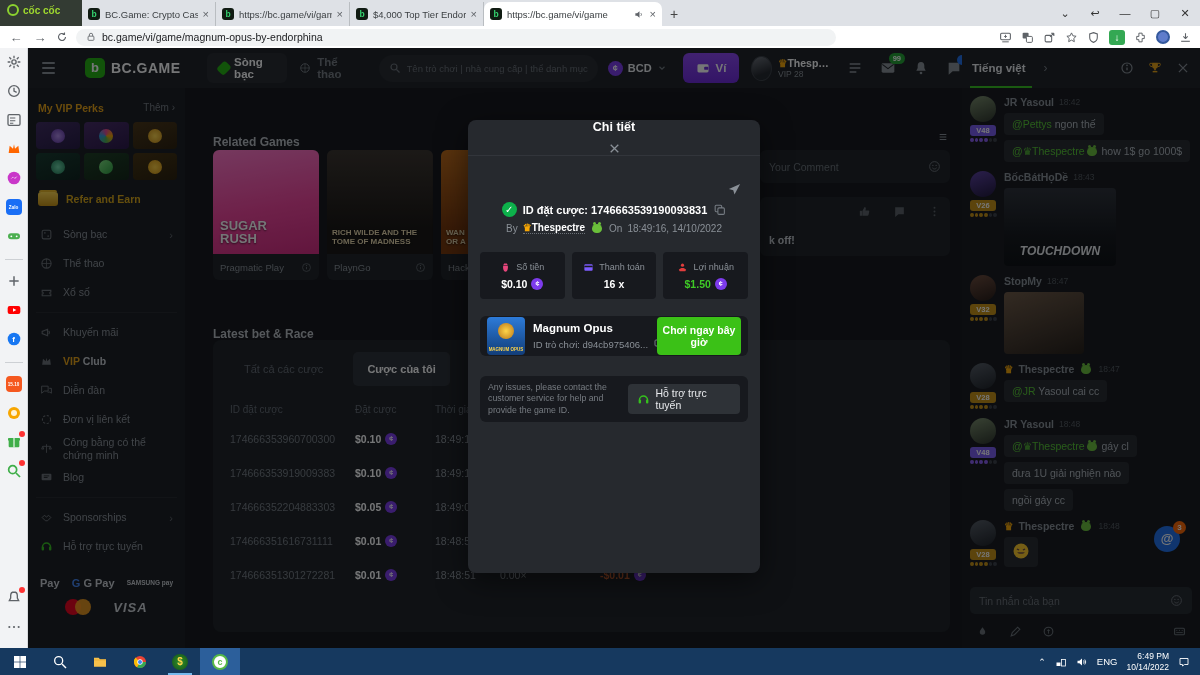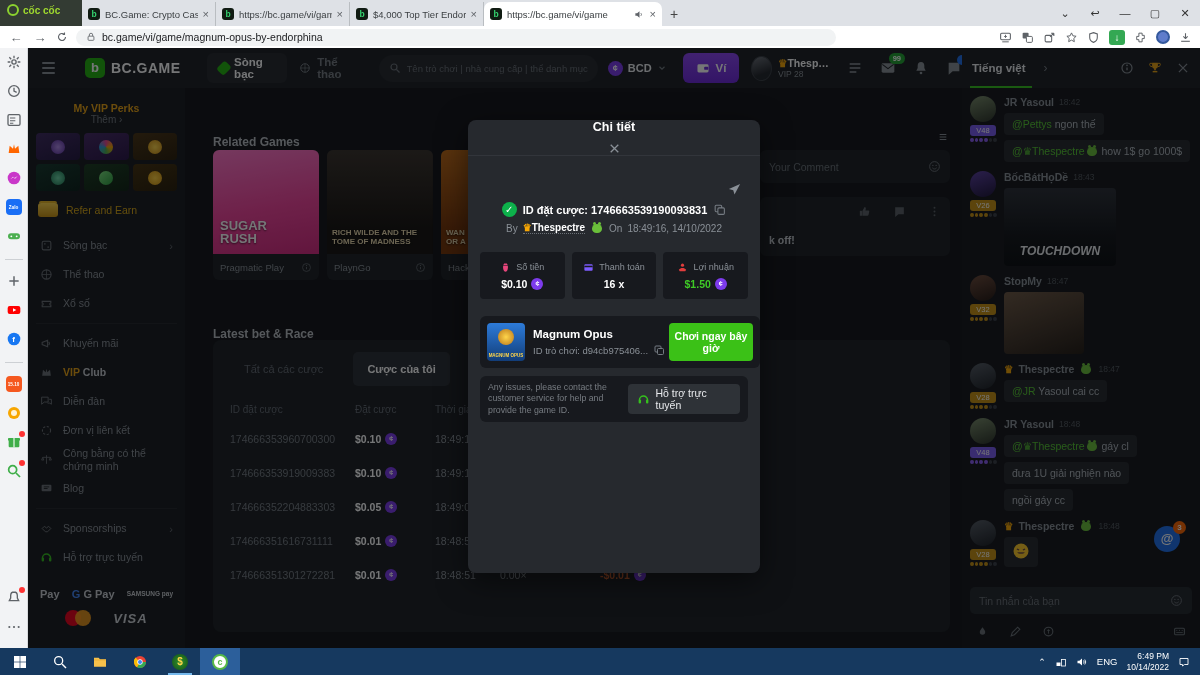--- a/index.html
+++ b/index.html
@@ -66,29 +66,29 @@
   .ublock { margin-left:6px; width:52px; }
   .ublock .un { color:#fff; font-size:10.5px; font-weight:bold; white-space:nowrap; overflow:hidden; text-overflow:ellipsis; }
   .ublock .un .cr { color:#f7a604; }
   .ublock .uv { color:#8a9097; font-size:8.5px; }
   .hico { width:16px; height:16px; color:#8a9097; position:relative; margin-left:17px; }
   .hico .badge { position:absolute; top:-7px; right:-9px; background:#23a331; color:#fff; font-size:7.5px; font-weight:bold; border-radius:7px; padding:1px 4px; }
   .hico .bdot { position:absolute; top:-5px; right:-5px; width:10px; height:10px; background:#1f6feb; border-radius:50%; }
 
   
   .bc-sidebar { position:absolute; left:0; top:40px; width:157px; bottom:0; background:#1a1c20; padding:14px 8px 0; }
-  .perks-head { display:flex; justify-content:space-between; align-items:center; padding:0 2px;flex-direction:column; }
+  .perks-head { display:flex; justify-content:space-between; padding:0 2px; }
   .perks-head .pt { color:#e9a213; font-size:10.5px; font-weight:bold; }
   .perks-head .pm { color:#757b82; font-size:10px; }
   .perks-grid { display:grid; grid-template-columns:repeat(3,1fr); gap:4px; margin-top:8px; }
   .perk { height:27px; border-radius:4px; display:flex; align-items:center; justify-content:center; }
   .perk .pi { width:14px; height:14px; border-radius:50%; }
   .refer { display:flex; align-items:center; gap:8px; margin:12px 2px 0; }
   .refer .ric { width:20px; height:14px; background:linear-gradient(180deg,#ffd54a,#c79112); border-radius:3px; box-shadow:0 -3px 0 -1px #e9b525; }
-  .refer .rt { color:#d9a614; font-size:10.5px; font-weight:normal; }
+  .refer .rt { color:#d9a614; font-size:10.5px; font-weight:bold; }
   .menu { margin-top:14px; }
   .mi { display:flex; align-items:center; gap:10px; height:29px; padding:0 4px; color:#8a9097; font-size:10.5px; }
   .mi .ico { width:13px; height:13px; color:#6b7075; }
   .mi .lbl { flex:1; line-height:1.15; }
   .mi .chev { color:#5b6066; font-size:11px; }
   .mi.gold .lbl b { color:#e9a213; }
   .mi .lbl b { font-weight:bold; color:#c7cbd0; }
   .mi.green .ico { color:#35c11d; }
   .msep { height:1px; background:#24262b; margin:5px 0; }
   .pays { display:flex; align-items:center; justify-content:space-between; margin-top:16px; padding:0 4px; color:#b9bdc2; }
@@ -139,21 +139,21 @@
   .chat-h .cl { color:#e8eaed; font-size:11.5px; font-weight:bold; }
   .chat-h .chev { color:#757b82; margin-left:6px; font-size:12px; }
   .chat-h .cic { margin-left:auto; display:flex; gap:14px; align-items:center; }
   .chat-h .cic .ico { width:14px; height:14px; color:#8a9097; }
   .chat-h .cic .tr { color:#e9a213; }
   .chat-h .uline { position:absolute; left:8px; bottom:0; width:62px; height:2px; background:#35c11d; }
   .msgs { flex:1; overflow:hidden; padding:8px 8px 0; }
   .msg { display:flex; gap:7px; margin-bottom:9px; }
   .mav { width:27px; flex:none; }
   .mav .av { width:26px; height:26px; border-radius:50%; }
-  .mav .vb { margin-top:3px; width:26px; height:11px; border-radius:3px; color:#fff; font-size:7.5px; font-weight:normal; text-align:center; line-height:11px; }
+  .mav .vb { margin-top:3px; width:26px; height:11px; border-radius:3px; color:#fff; font-size:7.5px; font-weight:bold; text-align:center; line-height:11px; }
   .mav .gems { display:flex; gap:1px; margin-top:2px; justify-content:center; }
   .mav .gems i { width:4px; height:4px; border-radius:50%; }
   .mbody { flex:1; min-width:0; }
   .mname { font-size:10.5px; color:#8a9097; font-weight:bold; display:flex; align-items:center; gap:5px; }
   .mname .tm { color:#52575d; font-size:8.5px; font-weight:normal; }
   .mname .cr { color:#f7a604; }
   .bubble { display:inline-block; background:#26292e; border-radius:4px; padding:5px 8px; margin-top:5px; font-size:10.5px; color:#aeb4ba; max-width:100%; }
   .bubble .mn { color:#56c631; }
   .frog { display:inline-block; width:10px; height:9px; background:#6abf3a; border-radius:50% 50% 45% 45%; vertical-align:-1px; margin:0 2px; position:relative; }
   .frog:before { content:""; position:absolute; top:-2px; left:1px; width:3px; height:3px; background:#6abf3a; border-radius:50%; box-shadow:5px 0 0 #6abf3a; }
@@ -184,21 +184,21 @@
   .mo-byrow { position:absolute; left:0; right:0; top:102px; display:flex; align-items:center; justify-content:center; gap:5px; font-size:10px; color:#8a9097; }
   .mo-byrow .nm { color:#fff; font-weight:bold; border-bottom:1px dotted #6a7076; }
   .mo-byrow .cr { color:#f7a604; }
   .mo-stats { position:absolute; left:12px; right:12px; top:132px; display:flex; gap:7px; }
   .stat { flex:1; height:47px; background:#17191e; border-radius:4px; display:flex; flex-direction:column; align-items:center; justify-content:center; gap:5px; }
   .stat .lr { display:flex; align-items:center; gap:5px; color:#8a9097; font-size:9px; }
   .stat .lr .ico { width:11px; height:11px; }
   .stat .vr { display:flex; align-items:center; gap:4px; color:#fff; font-size:10.5px; font-weight:bold; }
   .stat .vr .coin { width:12px; height:12px; font-size:7px; line-height:12px; }
   .stat .vr.pos { color:#3fca26; }
-  .mo-game { position:absolute; left:12px; right:0; top:196px; height:52px; background:#17191e; border-radius:6px; display:flex; align-items:center; gap:8px; padding:0 7px; }
+  .mo-game { position:absolute; left:12px; right:12px; top:196px; height:40px; background:#17191e; border-radius:6px; display:flex; align-items:center; gap:8px; padding:0 7px; }
   .gthumb { width:38px; height:38px; border-radius:4px; background:linear-gradient(180deg,#2d7bd9,#123d78); position:relative; flex:none; overflow:hidden; }
   .gthumb .lion { position:absolute; left:11px; top:6px; width:16px; height:16px; border-radius:50%; background:radial-gradient(circle,#ffd54a,#b8741a); }
   .gthumb .gl { position:absolute; left:0; right:0; bottom:3px; text-align:center; color:#ffd54a; font-size:4.5px; font-weight:bold; }
   .mo-game .inf { flex:1; min-width:0; }
   .mo-game .gn { color:#fff; font-size:11.5px; font-weight:bold; }
   .mo-game .gid { display:flex; align-items:center; gap:5px; color:#8a9097; font-size:9.5px; margin-top:4px; white-space:nowrap; }
   .playbtn { width:84px; height:38px; background:#3bc117; border-radius:4px; color:#fff; font-size:10.5px; font-weight:bold; display:flex; align-items:center; justify-content:center; text-align:center; line-height:1.15; flex:none; }
   .mo-support { position:absolute; left:12px; right:12px; top:256px; height:46px; background:#17191e; border-radius:6px; display:flex; align-items:center; justify-content:space-between; padding:0 8px; }
   .mo-support .note { width:146px; color:#777c82; font-size:8.8px; line-height:1.3; }
   .supbtn { height:30px; background:#2e3237; border-radius:4px; display:flex; align-items:center; gap:6px; padding:0 9px; color:#e8eaed; font-size:10.5px; }

